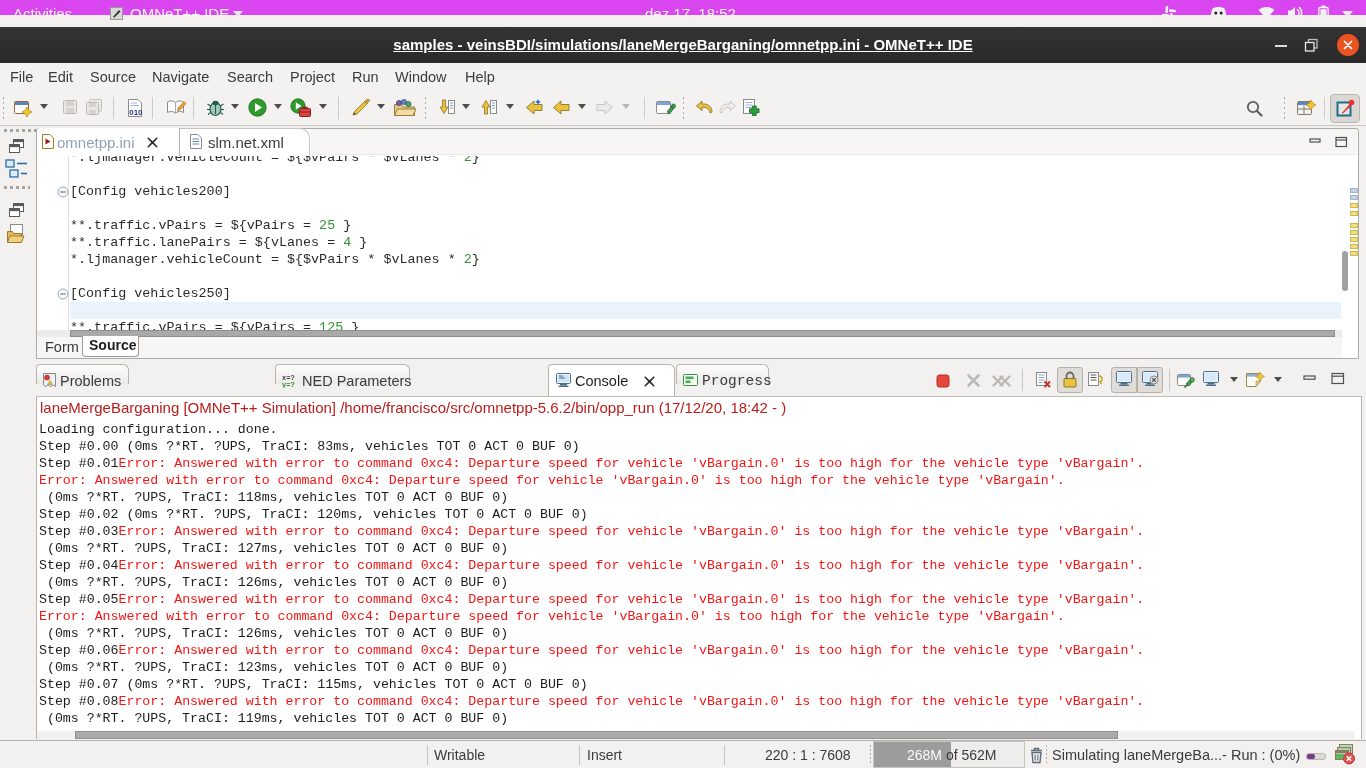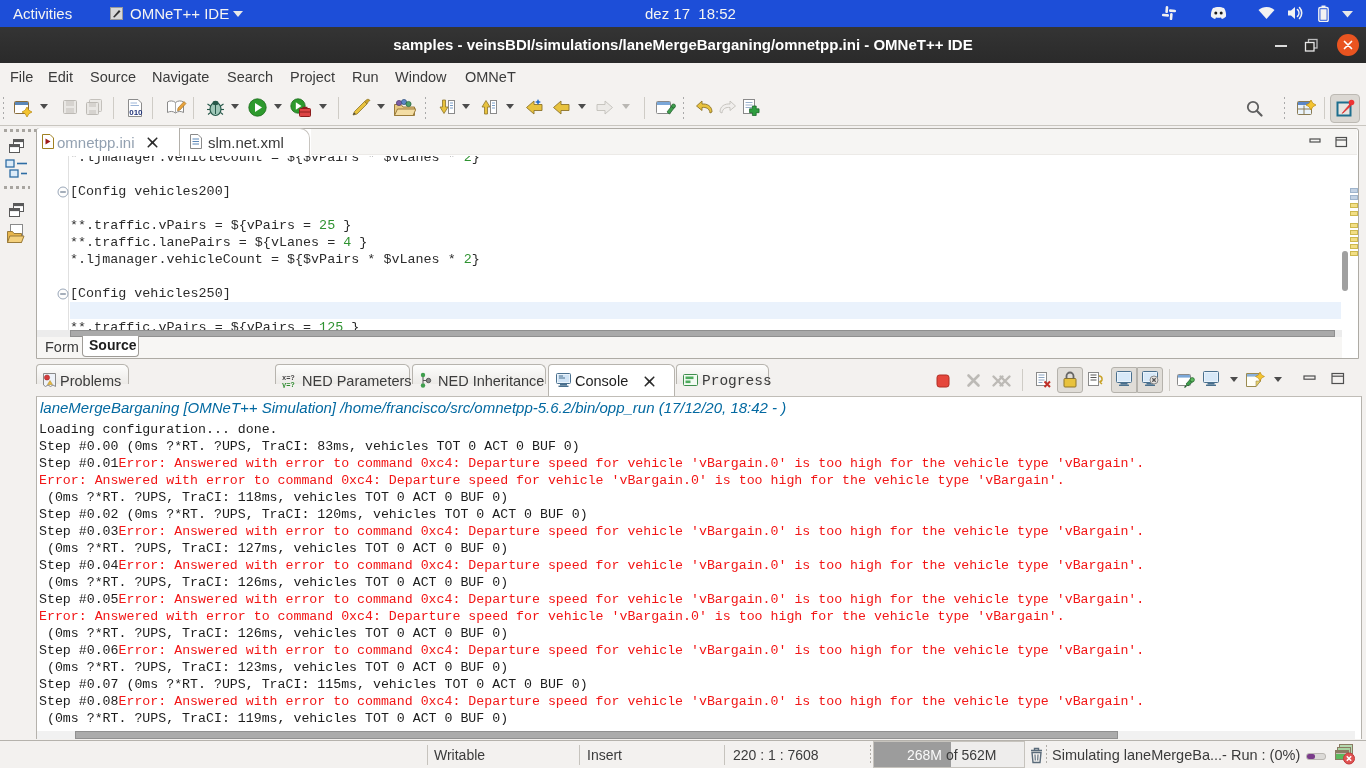--- a/index.html
+++ b/index.html
@@ -4,25 +4,25 @@
 <style>
 * { margin:0; padding:0; box-sizing:border-box; }
 html,body { width:1366px; height:768px; overflow:hidden; }
 body { font-family:"Liberation Sans", sans-serif; background:#f3f1ef; position:relative; }
 .abs { position:absolute; }
 .nw { white-space:pre; }
 pre { font-family:"Liberation Mono", monospace; }
 .red { color:#f21616; }
 .grn { color:#2f9331; }
 
-#topbar { left:0; top:0; width:1366px; height:27px; background:#1d4ed8; color:#f5f4f2; font-size:15px; }
+#topbar { left:0; top:0; width:1366px; height:15px; background:#d946ef; color:#f5f4f2; font-size:15px; }
 #topbar .it { position:absolute; top:5px; }
 
 #titlebar { left:0; top:27px; width:1366px; height:36px; background:linear-gradient(#343434,#2a2a2a); }
-#title { width:1366px; text-align:center; top:36px; color:#ffffff; font-weight:bold; font-size:15px; }
+#title { width:1366px; text-align:center; top:36px; color:#ffffff; font-weight:bold; font-size:15px;text-decoration:underline; }
 
 #menubar { left:0; top:63px; width:1366px; height:28px; background:#f4f2f0; color:#3b3b3b; font-size:14.5px; }
 #menubar span { position:absolute; top:6px; }
 
 #toolbar { left:0; top:91px; width:1366px; height:35px; background:#f4f2f0; border-bottom:1px solid #c9c6c0; }
 .tsep { position:absolute; top:6px; width:1px; height:22px; background:#cfccc6; }
 .tsepd { position:absolute; top:6px; width:1px; height:22px; background:repeating-linear-gradient(#aaa 0 2px, transparent 2px 5px); }
 .car { position:absolute; width:0; height:0; border-left:4px solid transparent; border-right:4px solid transparent; border-top:5px solid #4c4c4c; top:13px; }
 .car.dis { border-top-color:#b9b7b3; }
 .ticon { position:absolute; top:7px; }
@@ -32,21 +32,21 @@
 .etab-active { position:absolute; left:1px; top:0px; width:150px; height:28px; background:#ffffff; border-right:1px solid #b2afa9; border-radius:3px 0 0 0; }
 #edcontent { left:37px; top:156px; width:1305px; height:188px; background:#fff; overflow:hidden; }
 #edhl { left:70px; top:302px; width:1271px; height:17px; background:#eaf2fc; }
 #edcode { left:66px; top:149px; font-size:13.4px; line-height:17px; color:#2b2b2b; }
 
 #btabs { left:34px; top:363px; width:1328px; height:33px; }
 .btab { position:absolute; top:1px; height:20px; border:1px solid #b7b4ae; border-bottom:none; border-radius:4px 6px 0 0; background:linear-gradient(#fdfdfc,#eceae7); color:#3c3c3c; font-size:14.5px; }
 .btab.active { background:#ffffff; height:33px; }
 .btab .lbl { position:absolute; top:8px; white-space:nowrap; }
 #bpanel { left:36px; top:396px; width:1326px; height:343px; background:#ffffff; border-left:1px solid #b5b2ac; border-right:1px solid #b5b2ac; border-top:1px solid #c0bdb7; }
-#chead { left:40px; top:399px; font-size:15px; color:#0369a1;font-style:italic; }
+#chead { left:40px; top:399px; font-size:15px; color:#b91c1c; }
 #clog { left:39px; top:421px; font-size:13.25px; line-height:17px; color:#1c1c1c; }
 
 #statusbar { left:0; top:740px; width:1366px; height:28px; background:#f3f1ef; border-top:1px solid #b5b2ac; font-size:14px; color:#3b3b3b; }
 .ssep { position:absolute; top:4px; width:1px; height:20px; background:#c6c3bd; }
 .ssepd { position:absolute; top:4px; width:1px; height:20px; background:repeating-linear-gradient(#b0ada7 0 2px, transparent 2px 4px); }
 #statusbar .st { position:absolute; top:6px; }
 </style>
 </head>
 <body>
 
@@ -111,21 +111,21 @@
 
 <div id="menubar" class="abs">
   <span style="left:10px;">File</span>
   <span style="left:48px;">Edit</span>
   <span style="left:90px;">Source</span>
   <span style="left:152px;">Navigate</span>
   <span style="left:227px;">Search</span>
   <span style="left:290px;">Project</span>
   <span style="left:352px;">Run</span>
   <span style="left:395px;">Window</span>
-  <span style="left:465px;">OMNeT</span>
+  <span style="left:465px;">Help</span>
 </div>
 
 <div id="toolbar" class="abs">
   <div class="tsepd" style="left:3px;"></div>
 
   <svg class="ticon" style="left:13px;" width="20" height="20">
       <rect x="1.5" y="3.5" width="14" height="12" rx="1" fill="#fff" stroke="#8a6d3b"></rect>
       <rect x="2" y="4" width="13" height="3" fill="#5b87b8"></rect>
       <path d="M14 9 L15.8 12.2 L19 14 L15.8 15.8 L14 19 L12.2 15.8 L9 14 L12.2 12.2 Z" fill="#f4c430" stroke="#b8860b" stroke-width="0.7"></path>
     </svg>
@@ -397,29 +397,20 @@
         <path d="M5.5 12.5 L8 8.5 L10.5 12.5 Z" fill="#e8b93d" stroke="#a8842a" stroke-width="0.5"></path>
       </svg>
     <span class="lbl" style="left:23px;">Problems</span>
     </div>
   <div class="btab" style="left:241px;width:135px;">
     <svg class="abs" style="left:6px;top:8px;" width="15" height="15">
         <text x="0" y="7" font-size="7" font-weight="bold" fill="#444" font-family="Liberation Mono">x=?</text>
         <text x="0" y="14" font-size="7" font-weight="bold" fill="#2d8a2d" font-family="Liberation Mono">y=?</text>
       </svg>
     <span class="lbl" style="left:26px;">NED Parameters</span>
-    </div>
-  <div class="btab" style="left:378px;width:134px;">
-    <svg class="abs" style="left:6px;top:7px;" width="13" height="17">
-        <circle cx="4" cy="3" r="2.2" fill="#3f9e4d"></circle>
-        <circle cx="4" cy="13.5" r="2.2" fill="#3f9e4d"></circle>
-        <circle cx="9.5" cy="8.5" r="2.2" fill="#8a8a8a" stroke="#555"></circle>
-        <path d="M4 5 L4 11.5 M4 8.5 L7.5 8.5" stroke="#555" fill="none"></path>
-      </svg>
-    <span class="lbl" style="left:25px;">NED Inheritance</span>
     </div>
   <div class="btab active" style="left:514px;width:127px;">
     <svg class="abs" style="left:7px;top:8px;" width="15" height="14">
         <rect x="0.5" y="0.5" width="14" height="10" rx="1" fill="#eaf3fb" stroke="#4a708e"></rect>
         <rect x="2" y="2" width="11" height="7" fill="#cfe3f5"></rect>
         <path d="M3 3 L7 3 M3 5 L9 5" stroke="#4a708e" stroke-width="1"></path>
         <rect x="4" y="11" width="7" height="1.6" fill="#4a708e"></rect>
         <rect x="2.5" y="12.6" width="10" height="1.4" fill="#4a708e"></rect>
       </svg>
     <span class="lbl" style="left:26px;color:#1d1d1d;">Console</span>
@@ -542,21 +533,21 @@
 <div class="abs" style="left:37px;top:731px;width:1318px;height:8px;background:#f1f1f1;">
   <div class="abs" style="left:38px;top:0px;width:1043px;height:8px;background:#ababab;border:1px solid #909090;"></div>
 </div>
 
 <div id="statusbar" class="abs">
   <div class="ssep" style="left:427px;"></div>
   <span class="st" style="left:434px;">Writable</span>
   <div class="ssep" style="left:579px;"></div>
   <span class="st" style="left:587px;">Insert</span>
   <div class="ssep" style="left:724px;"></div>
-  <span class="st" style="left:733px;">220 : 1 : 7608</span>
+  <span class="st" style="left:765px;">220 : 1 : 7608</span>
   <div class="ssepd" style="left:870px;"></div>
   <div class="abs" style="left:873px;top:0px;width:152px;height:27px;background:#eeedec;border:1px solid #c6c3bd;">
     <div class="abs" style="left:0;top:0;width:77px;height:25px;background:#9c9c9c;"></div>
     <span class="abs nw" style="left:33px;top:5px;"><span style="color:#fafafa;">268M</span> of 562M</span>
   </div>
   <svg class="abs" style="left:1029px;top:5px;" width="15" height="18">
       <path d="M2 4.5 L13 4.5 M5.5 4.5 L5.5 2.5 L9.5 2.5 L9.5 4.5" stroke="#5a6b7a" stroke-width="1.4" fill="none"></path>
       <path d="M3 6.5 L4 16.5 L11 16.5 L12 6.5 Z" fill="none" stroke="#5a6b7a" stroke-width="1.4"></path>
       <path d="M6 8.5 L6.3 14.5 M9 8.5 L8.7 14.5" stroke="#5a6b7a" stroke-width="1.1"></path>
     </svg>

